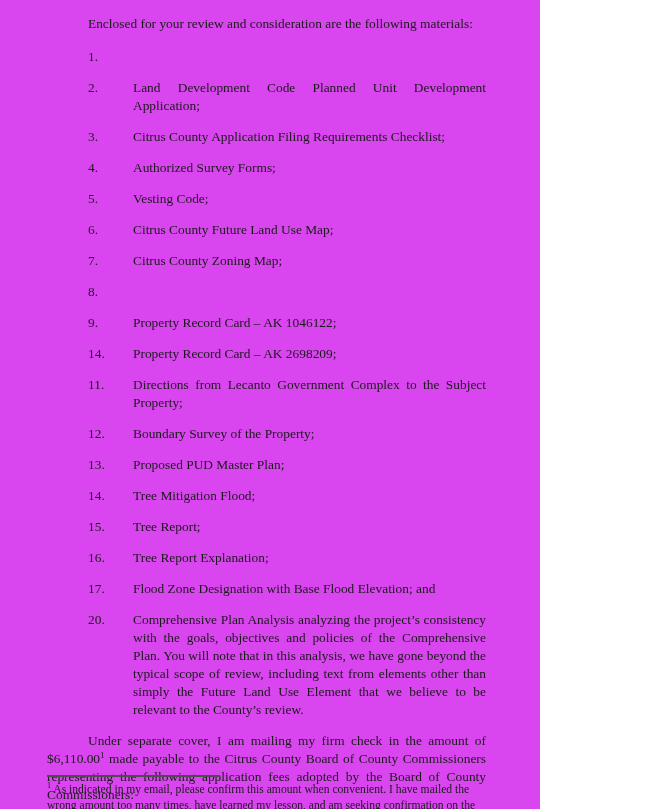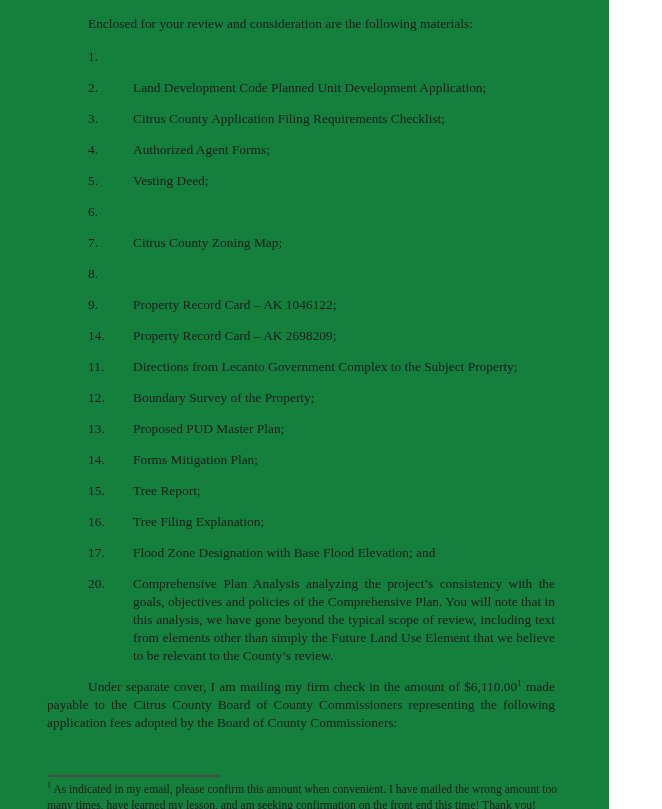--- a/index.html
+++ b/index.html
@@ -2,23 +2,23 @@
 <html><head>
 <meta charset="utf-8">
 <style>
   html, body {
     margin: 0;
     padding: 0;
     background: #ffffff;
   }
   .page {
     position: relative;
-    width: 609px;
+    width: 540px;
     height: 809px;
-    background: #15803d;
+    background: #d946ef;
     font-family: "Liberation Serif", "DejaVu Serif", serif;
     font-size: 13.4px;
     line-height: 18px;
     color: #1a1a1a;
     box-sizing: border-box;
     padding: 15px 54px 0 47px;
     overflow: hidden;
   }
   .para {
     margin: 0;
@@ -92,28 +92,29 @@
     <div class="item">
       <span class="num">2.</span>
       <span class="txt">Land Development Code Planned Unit Development Application;</span>
     </div>
     <div class="item">
       <span class="num">3.</span>
       <span class="txt">Citrus County Application Filing Requirements Checklist;</span>
     </div>
     <div class="item">
       <span class="num">4.</span>
-      <span class="txt">Authorized Agent Forms;</span>
+      <span class="txt">Authorized Survey Forms;</span>
     </div>
     <div class="item">
       <span class="num">5.</span>
-      <span class="txt">Vesting Deed;</span>
+      <span class="txt">Vesting Code;</span>
     </div>
     <div class="item">
       <span class="num">6.</span>
+      <span class="txt">Citrus County Future Land Use Map;</span>
     </div>
     <div class="item">
       <span class="num">7.</span>
       <span class="txt">Citrus County Zoning Map;</span>
     </div>
     <div class="item">
       <span class="num">8.</span>
     </div>
     <div class="item">
       <span class="num">9.</span>
@@ -130,29 +131,29 @@
     <div class="item">
       <span class="num">12.</span>
       <span class="txt">Boundary Survey of the Property;</span>
     </div>
     <div class="item">
       <span class="num">13.</span>
       <span class="txt">Proposed PUD Master Plan;</span>
     </div>
     <div class="item">
       <span class="num">14.</span>
-      <span class="txt">Forms Mitigation Plan;</span>
+      <span class="txt">Tree Mitigation Flood;</span>
     </div>
     <div class="item">
       <span class="num">15.</span>
       <span class="txt">Tree Report;</span>
     </div>
     <div class="item">
       <span class="num">16.</span>
-      <span class="txt">Tree Filing Explanation;</span>
+      <span class="txt">Tree Report Explanation;</span>
     </div>
     <div class="item">
       <span class="num">17.</span>
       <span class="txt">Flood Zone Designation with Base Flood Elevation; and</span>
     </div>
     <div class="item">
       <span class="num">20.</span>
       <span class="txt">Comprehensive Plan Analysis analyzing the project’s consistency with the goals, objectives and policies of the Comprehensive Plan. You will note that in this analysis, we have gone beyond the typical scope of review, including text from elements other than simply the Future Land Use Element that we believe to be relevant to the County’s review.</span>
     </div>
   </div>

